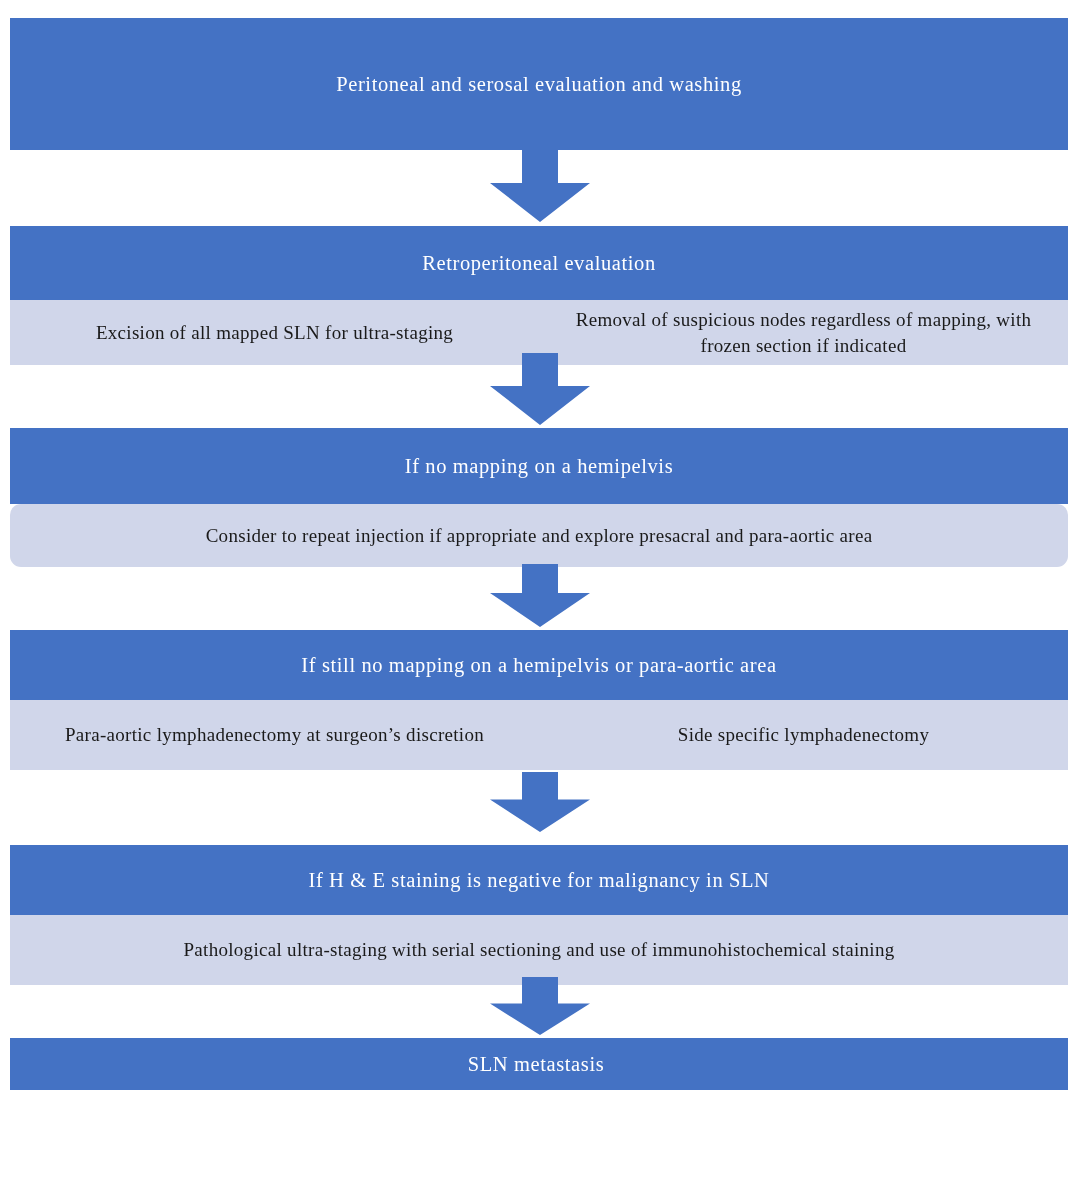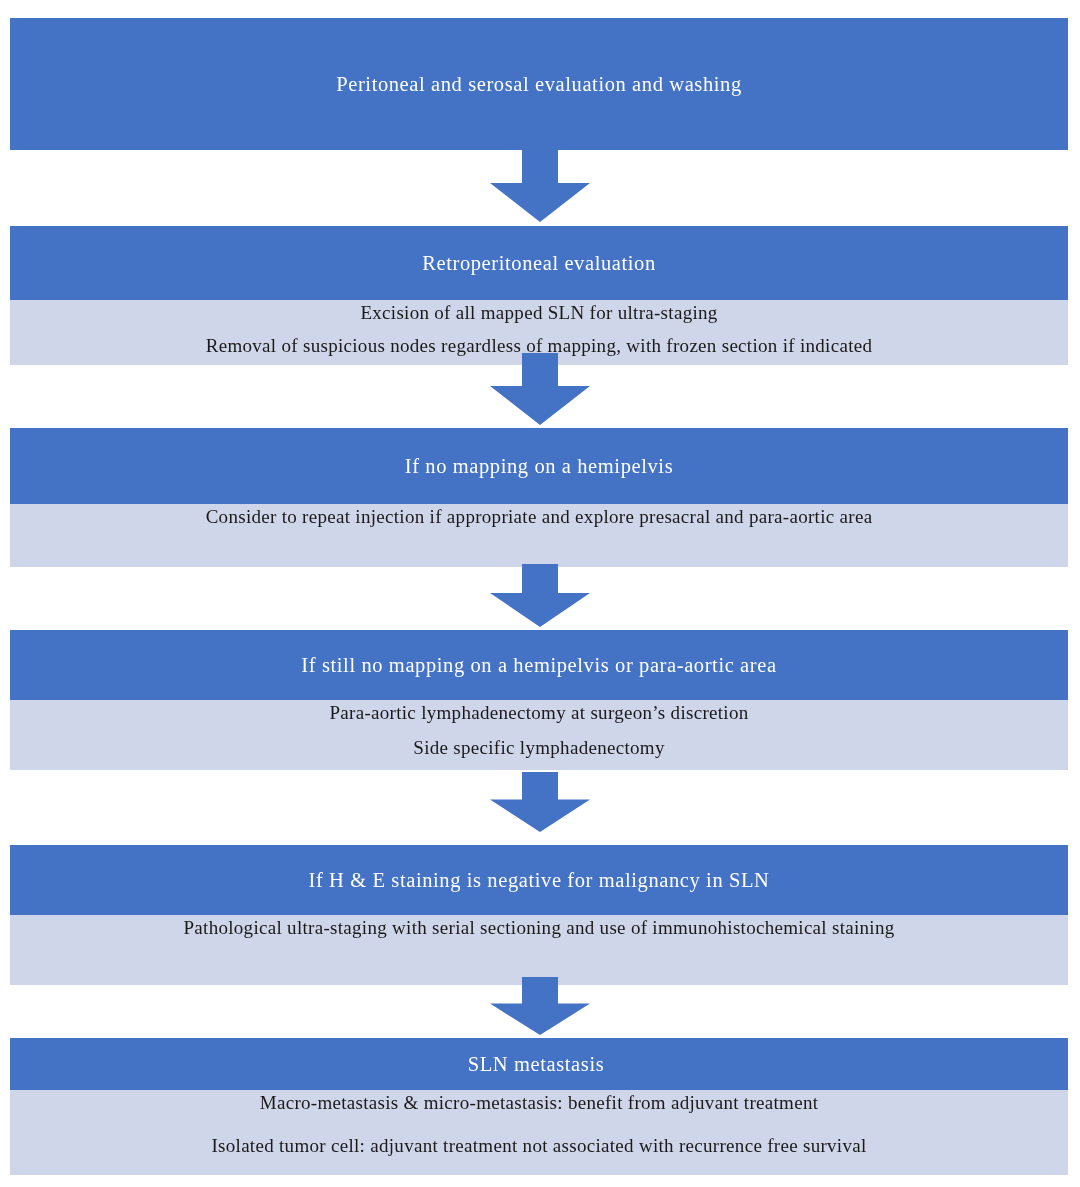--- a/index.html
+++ b/index.html
@@ -42,21 +42,21 @@
     letter-spacing: 0.6px;
     line-height: 1.3;
     box-sizing: border-box;
     padding: 2px 20px;
   }
 
   .stage-body {
     background: #D0D6EA;
     color: #1a1a1a;
     display: flex;
-    flex-direction: column;
+    flex-direction: row;
     align-items: center;
     box-sizing: border-box;
   }
 
   .body-cell {
     flex: 1 1 50%;
     text-align: center;
     font-size: 19px;
     letter-spacing: 0.3px;
     line-height: 1.35;
@@ -71,21 +71,21 @@
   
   .stage-1          { top: 18px; }
   .stage-1 .stage-header { height: 132px; }
 
   .stage-2          { top: 226px; }
   .stage-2 .stage-header { height: 74px; }
   .stage-2 .stage-body   { height: 65px; }
 
   .stage-3          { top: 428px; }
   .stage-3 .stage-header { height: 76px; }
-  .stage-3 .stage-body   { height: 63px; }
+  .stage-3 .stage-body   { height: 63px; border-radius: 11px; }
 
   .stage-4          { top: 630px; }
   .stage-4 .stage-header { height: 70px; }
   .stage-4 .stage-body   { height: 70px; }
 
   .stage-5          { top: 835px; }
   .stage-5 .stage-header { height: 70px; margin-top: 10px; }
   .stage-5 .stage-body   { height: 70px; }
 
   .stage-6          { top: 1038px; }
@@ -170,19 +170,15 @@
   </div>
 
   <div class="arrow arrow-5">
     <svg viewBox="0 0 100 72" preserveAspectRatio="none" aria-hidden="true">
       <polygon points="32,0 68,0 68,33 100,33 50,72 0,33 32,33" fill="#4472C4"></polygon>
     </svg>
   </div>
 
   <div class="stage stage-6">
     <div class="stage-header">SLN metastasis</div>
-    <div class="stage-body">
-      <div class="body-cell">Macro-metastasis &amp; micro-metastasis: benefit from adjuvant treatment</div>
-      <div class="body-cell">Isolated tumor cell: adjuvant treatment not associated with recurrence free survival</div>
-    </div>
   </div>
 
 </div>
 
 </body></html>

